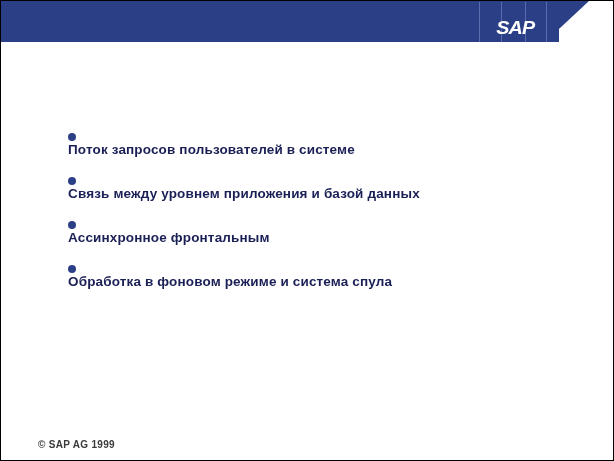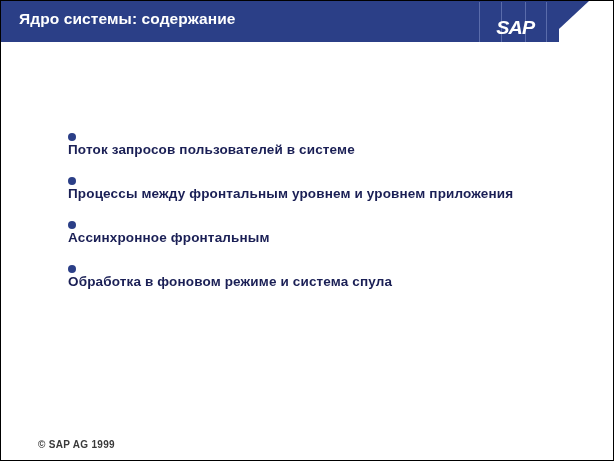--- a/index.html
+++ b/index.html
@@ -169,35 +169,34 @@
     <div id="header-wedge"></div>
 
     <div id="sap-logo">
       <div class="logo-divider" id="logo-div-1"></div>
       <div class="logo-divider" id="logo-div-2"></div>
       <div class="logo-divider" id="logo-div-3"></div>
       <div class="logo-divider" id="logo-div-4"></div>
       <div id="sap-logo-text">SAP</div>
     </div>
 
-    <div id="header-title">Ядро системы: содержание</div>
   </div>
 
   <div id="bullet-list">
 
     <div class="bullet-row">
       <span class="bullet-dot"></span>
       <span class="bullet-text">Поток запросов пользователей в системе</span>
     </div>
 
-
-    <div class="bullet-row">
-      <span class="bullet-dot"></span>
-      <span class="bullet-text">Процессы между фронтальным уровнем и уровнем приложения</span>
-    </div>
+    <div class="bullet-row">
+      <span class="bullet-dot"></span>
+      <span class="bullet-text">Связь между уровнем приложения и базой данных</span>
+    </div>
+
 
     <div class="bullet-row">
       <span class="bullet-dot"></span>
       <span class="bullet-text">Ассинхронное фронтальным</span>
     </div>
 
     <div class="bullet-row">
       <span class="bullet-dot"></span>
       <span class="bullet-text">Обработка в фоновом режиме и система спула</span>
     </div>

